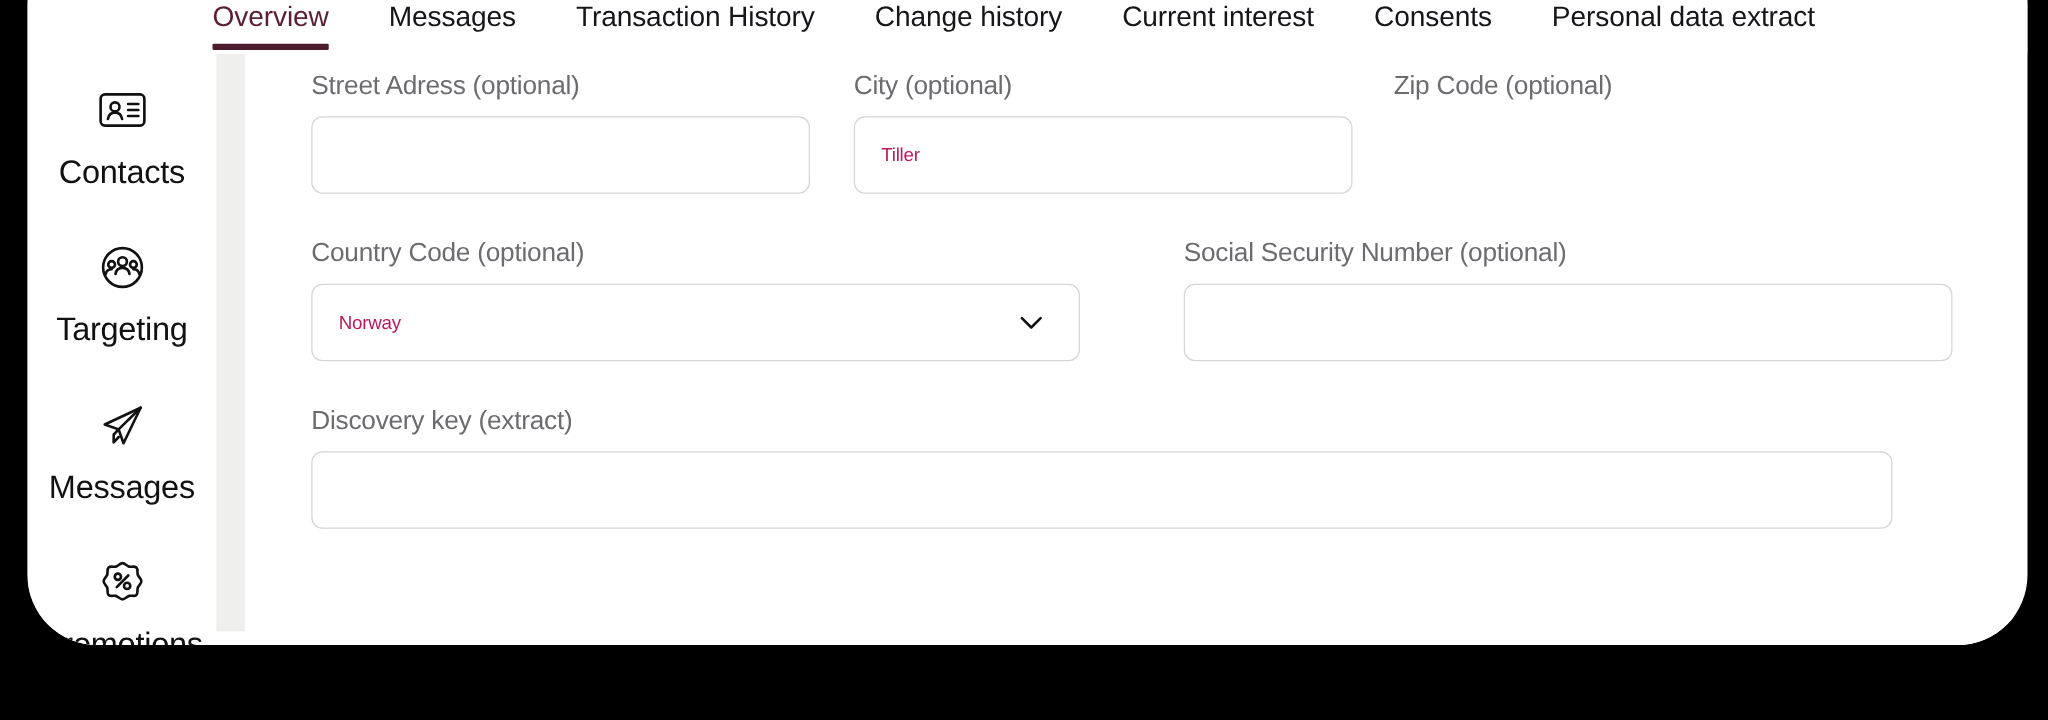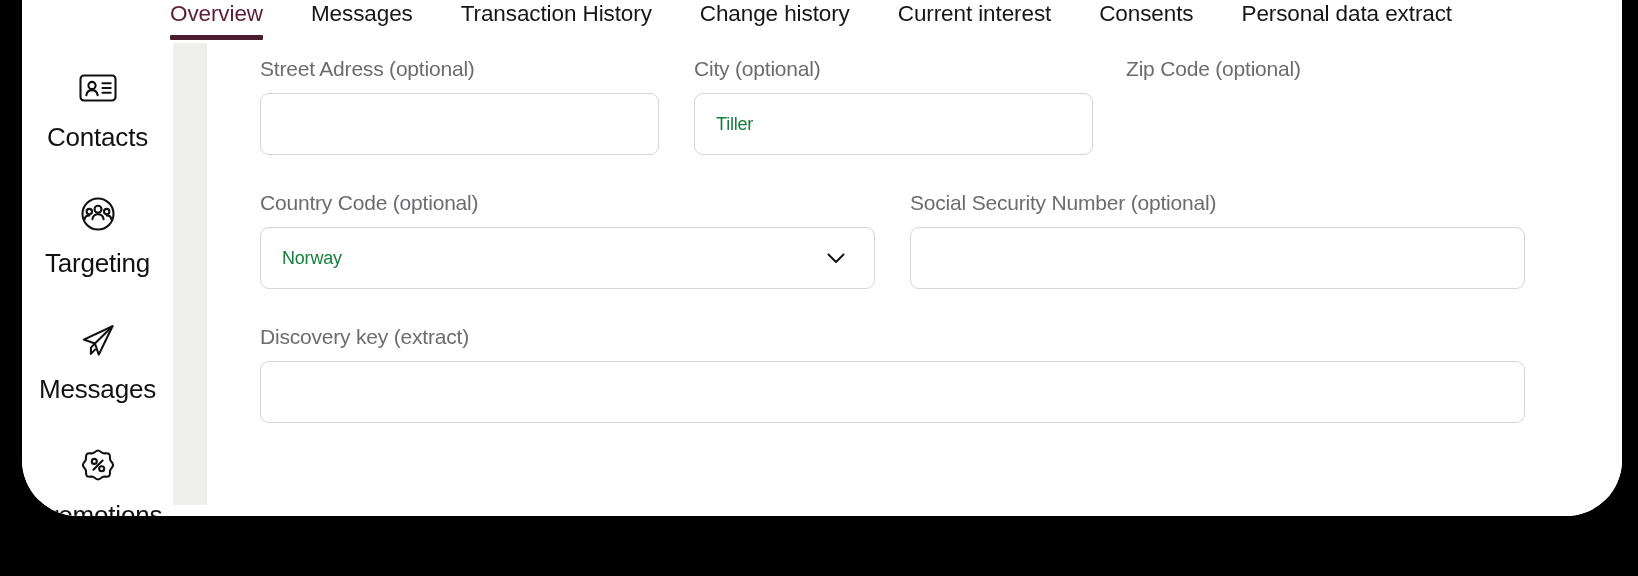--- a/index.html
+++ b/index.html
@@ -105,21 +105,21 @@
     top: 95px;
     width: 34px;
     height: 462px;
     background: #efefee;
     z-index: 2;
   }
 
   
   #panel {
     position: absolute;
-    left: 185px;
+    left: 174px;
     top: 95px;
     width: 1415px;
     height: 473px;
     background: #ffffff;
     z-index: 3;
   }
 
   .form-row {
     position: absolute;
     display: flex;
@@ -137,41 +137,41 @@
     height: 62px;
     border: 1.4px solid #d6d6d6;
     border-radius: 9px;
     background: #ffffff;
     display: flex;
     align-items: center;
     padding: 0 21px;
     cursor: text;
   }
   .field-value {
-    font-size: 18px;
-    color: #15803d;
+    font-size: 15px;
+    color: #be185d;
     letter-spacing: -0.2px;
   }
   .field-box.select { cursor: pointer; justify-content: space-between; }
   .chevron {
     width: 26px;
     height: 26px;
     color: #111111;
     flex: 0 0 auto;
     margin-right: 4px;
   }
 
   
   #row1 { left: 53px; top: 13px; }
   #f-street { width: 399px; margin-right: 35px; }
   #f-city   { width: 399px; margin-right: 33px; }
   #f-zip    { width: 399px; }
 
   
-  #row2 { left: 53px; top: 147px; }
+  #row2 { left: 53px; top: 147px; gap: 48px; }
   #f-country { width: 615px; margin-right: 35px; }
   #f-ssn     { width: 615px; }
 
   
   #row3 { left: 53px; top: 281px; }
   #f-discovery { width: 1265px; }
 </style>
 </head>
 <body>
 

